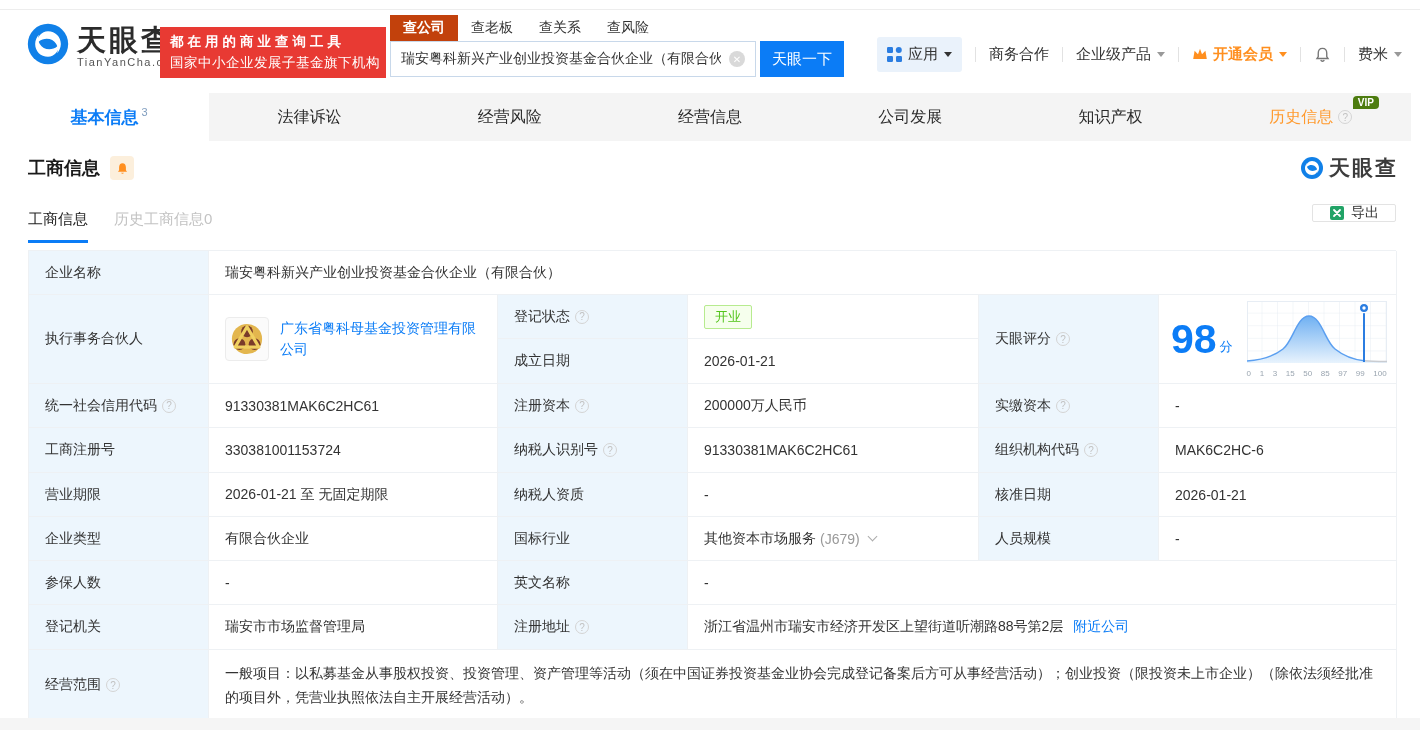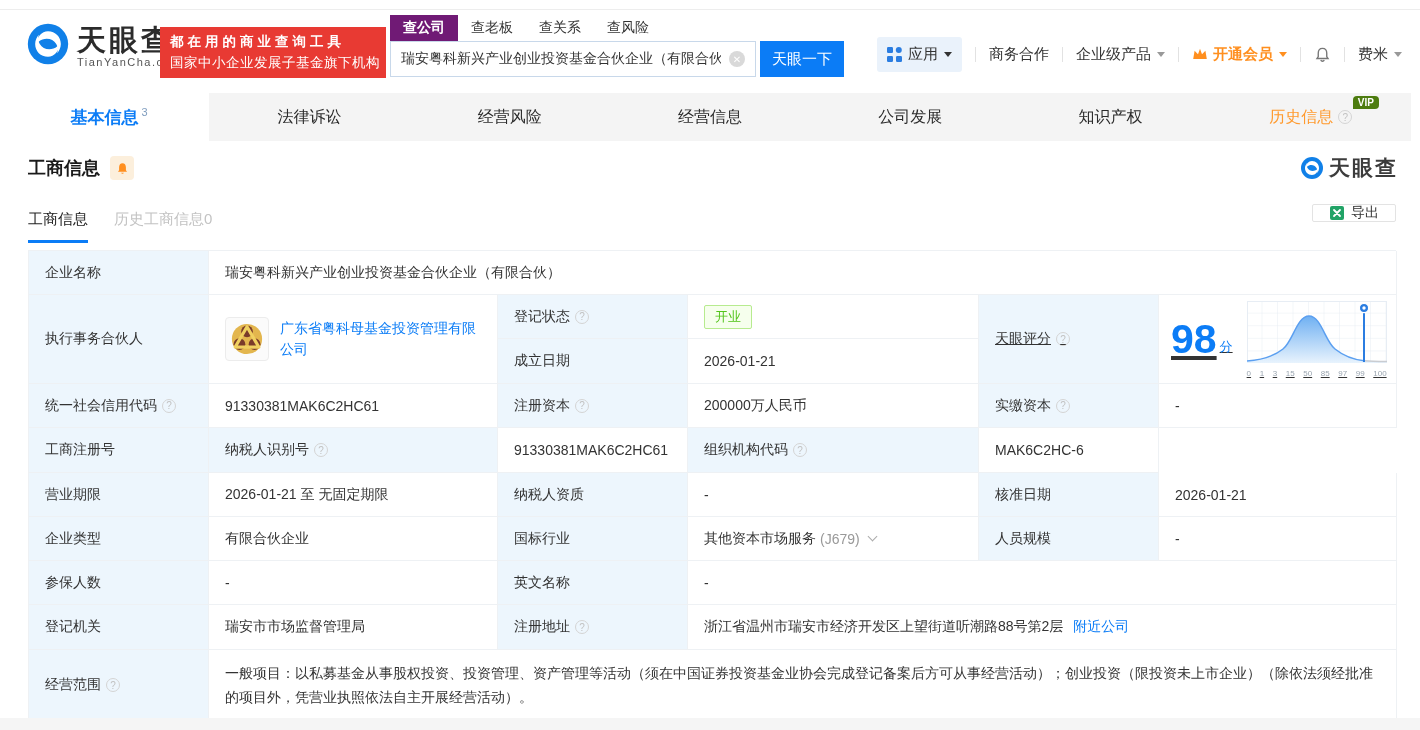--- a/index.html
+++ b/index.html
@@ -14,21 +14,21 @@
   .logo-name { font-size:29px; font-weight:bold; color:#2b2b2b; letter-spacing:3px; line-height:31px; }
   .logo-domain { font-size:11px; color:#555; letter-spacing:1.5px; }
   .slogan { position:absolute; left:160px; top:27px; width:226px; height:51px; background:#e83a33;
     color:#fff; display:flex; flex-direction:column; justify-content:center; padding:0 10px; }
   .slogan-l1 { font-size:13.5px; font-weight:bold; letter-spacing:4px; white-space:nowrap; }
   .slogan-l2 { font-size:13.5px; font-weight:normal; letter-spacing:0.5px; margin-top:3px; white-space:nowrap; }
 
   .search { position:absolute; left:390px; top:15px; }
   .search-tabs { display:flex; font-size:14px; height:26px; align-items:stretch; }
   .search-tab { padding:4px 13px; color:#333; cursor:pointer; }
-  .search-tab.active { background:#701a75; color:#fff; font-weight:bold; }
+  .search-tab.active { background:#c2410c; color:#fff; font-weight:bold; }
   .search-row { display:flex; }
   .search-input-wrap { width:366px; height:36px; border:1px solid #c8d8ea; display:flex; align-items:center; background:#fff; }
   .search-input { border:none; outline:none; flex:1; padding:0 8px 0 10px; font-size:14px; color:#333; background:transparent; }
   .clear-icon { width:16px; height:16px; min-width:16px; border-radius:50%; background:#d9d9d9; color:#fff;
     font-size:10px; display:flex; align-items:center; justify-content:center; margin-right:10px; cursor:pointer; }
   .search-btn { width:84px; height:36px; background:#0b7cf6; color:#fff; font-size:15px; border:none;
     display:flex; align-items:center; justify-content:center; margin-left:4px; cursor:pointer; }
 
   .top-nav { position:absolute; right:18px; top:36px; height:36px; display:flex; align-items:center; font-size:15px; color:#333; }
   .apps-chip { display:flex; align-items:center; background:#eaf2fb; border-radius:3px; padding:8px 10px; cursor:pointer; }
@@ -81,21 +81,21 @@
   .h89 { min-height:89px; }
   .span-rest { grid-column:2 / 7; }
   .span-right { grid-column:4 / 7; }
   .gray { color:#999; }
   .link { color:#0b7cf6; cursor:pointer; }
   .chev { display:inline-block; width:7px; height:7px; border-right:1.5px solid #ababab;
     border-bottom:1.5px solid #ababab; transform:rotate(45deg); margin:-4px 0 0 9px; }
 
   .r2-right { display:grid; grid-template-columns:190px 291px 180px 238px; grid-template-rows:44px 45px; }
   .r2-right .cell { min-height:0; }
-  .rowspan2 { grid-row:1 / 3;text-decoration:underline; }
+  .rowspan2 { grid-row:1 / 3; }
   .partner-cell { gap:11px; }
   .partner-logo { width:44px; height:44px; min-width:44px; border:1px solid #ececec; border-radius:4px;
     background:#fbfbfb; display:flex; align-items:center; justify-content:center; }
   .partner-link { color:#0b7cf6; line-height:21px; width:210px; cursor:pointer; }
   .status-badge { border:1px solid #b7eb8f; background:#f6ffed; color:#52c41a; padding:2px 10px;
     font-size:13px; border-radius:2px; }
 
   .score-cell { padding:0 0 0 12px; }
   .score-num { font-size:41px; font-weight:bold; color:#0b7cf6; line-height:41px; }
   .score-unit { font-size:13px; color:#0b7cf6; margin:16px 0 0 3px; }
@@ -353,20 +353,23 @@
       </div>
       <div class="cell">
           <span>-</span>
         </div>
     </div>
 
     <div class="t-row" style="min-height:45px;">
       <div class="cell lbl" style="min-height:45px;">
         <span>工商注册号</span>
       </div>
+      <div class="cell" style="min-height:45px;">
+          <span>330381001153724</span>
+        </div>
       <div class="cell lbl" style="min-height:45px;">
         <span>纳税人识别号</span>
         <span class="help">?</span>
       </div>
       <div class="cell" style="min-height:45px;">
           <span>91330381MAK6C2HC61</span>
         </div>
       <div class="cell lbl" style="min-height:45px;">
         <span>组织机构代码</span>
         <span class="help">?</span>

